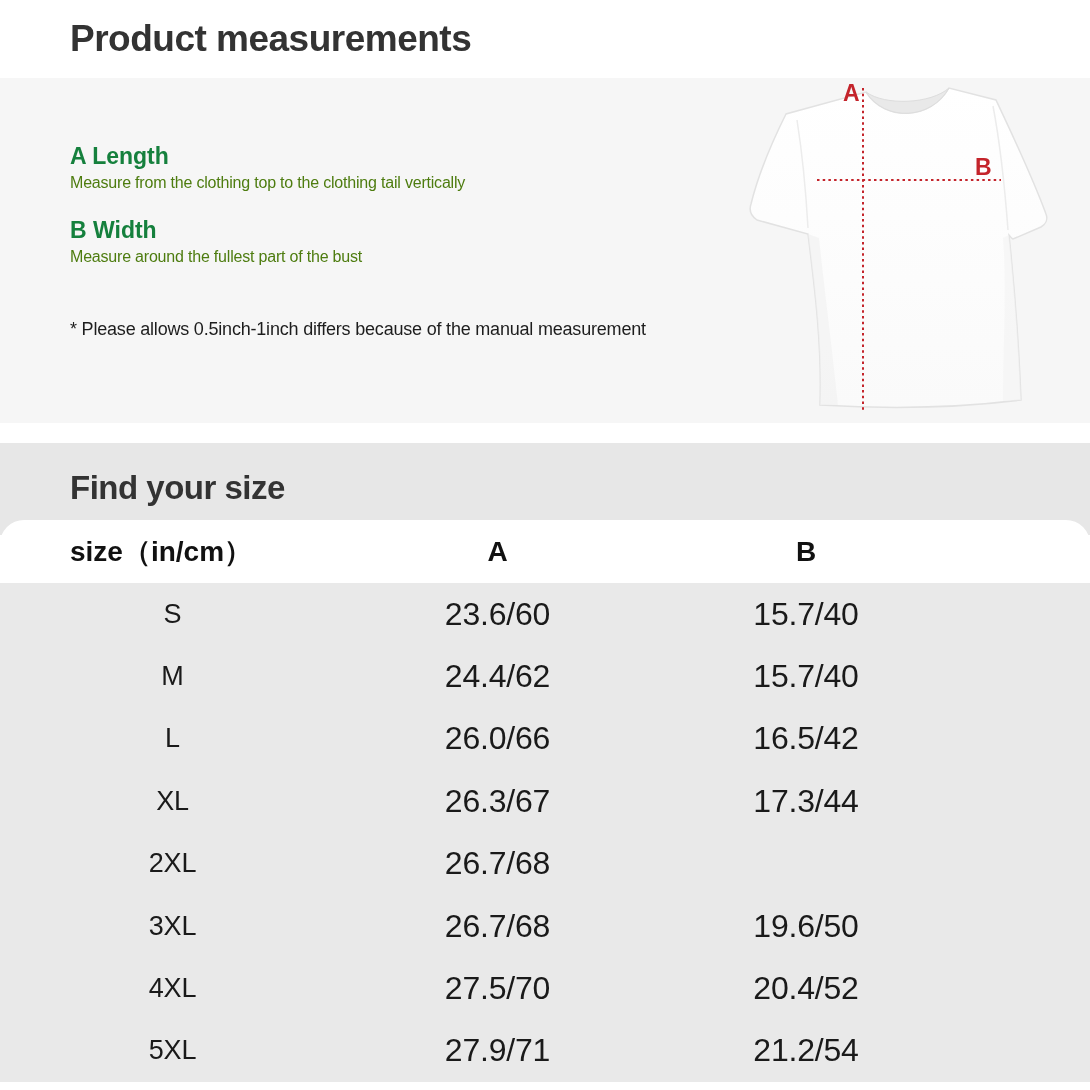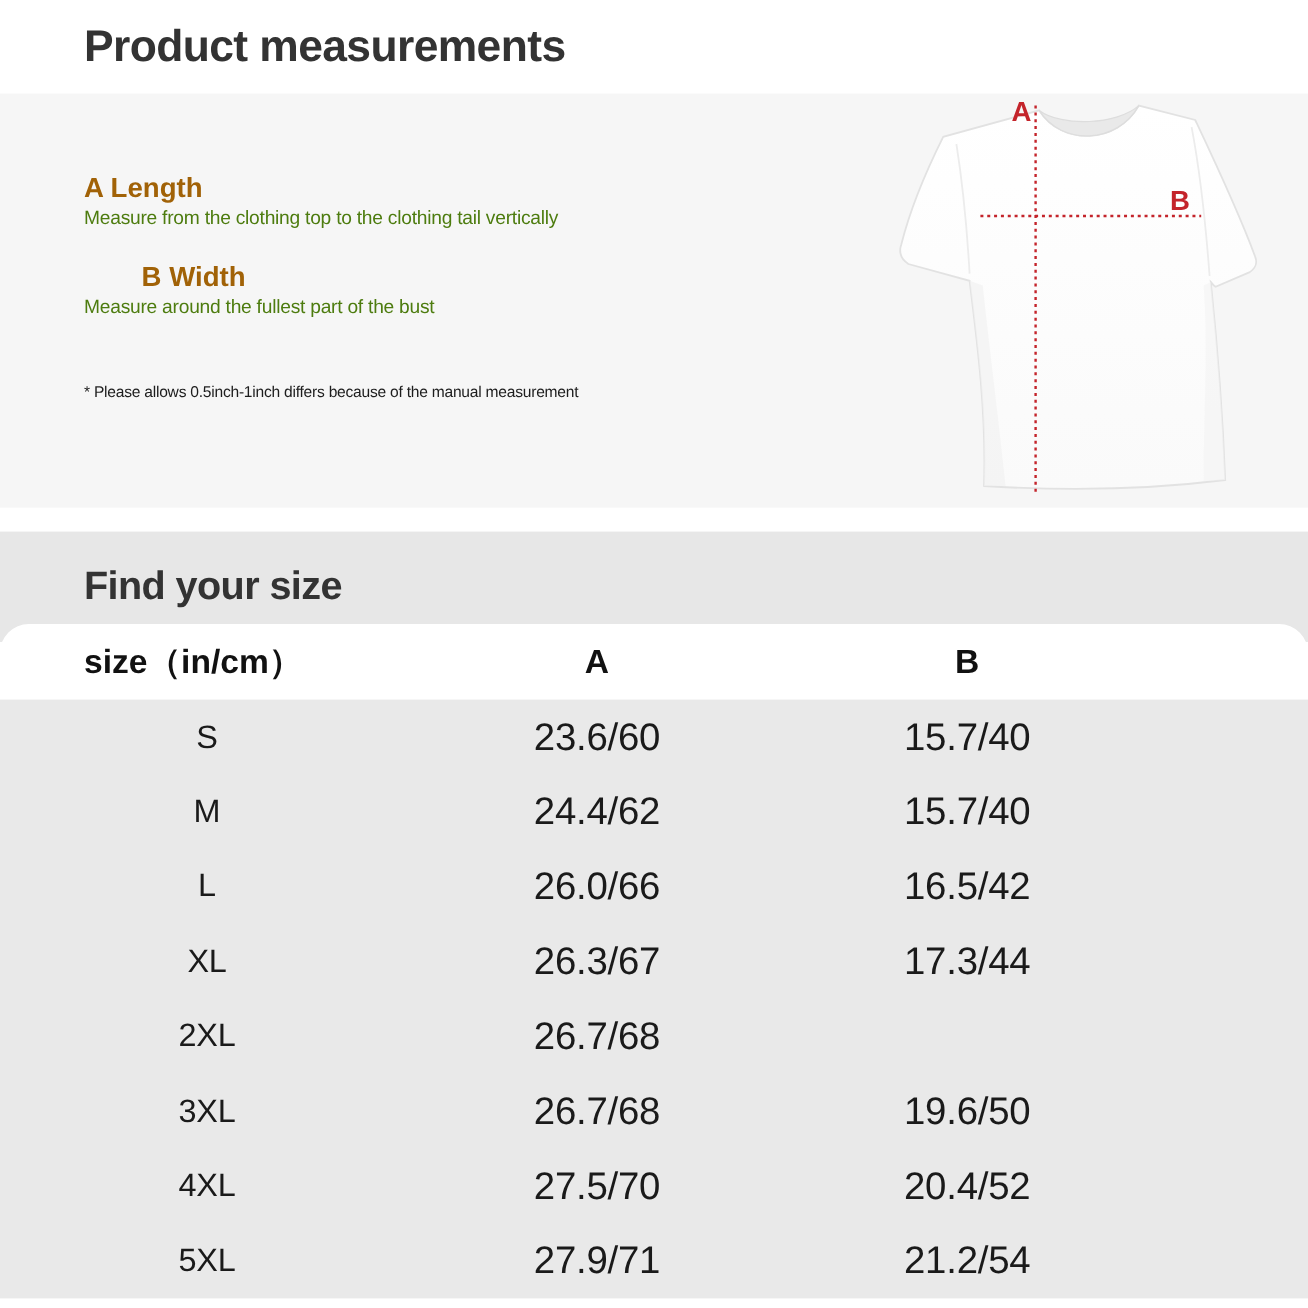--- a/index.html
+++ b/index.html
@@ -9,27 +9,27 @@
     color:#1a1a1a;overflow:hidden;
   }
   
   .page-header{position:absolute;left:0;top:0;width:1090px;height:78px;background:#ffffff;}
   .page-title{
     position:absolute;left:70px;top:18px;font-size:37px;font-weight:700;color:#333333;
     letter-spacing:-0.5px;
   }
   
   .guide-section{position:absolute;left:0;top:78px;width:1090px;height:345px;background:#f6f6f6;}
-  .m-label{position:absolute;left:70px;font-size:23px;font-weight:700;color:#a16207;}
+  .m-label{position:absolute;left:70px;font-size:23px;font-weight:700;color:#15803d;}
   .m-desc{position:absolute;left:70px;font-size:16px;font-weight:400;color:#4d7c0f;letter-spacing:-0.2px;}
   .lbl-a{top:65px;}
   .desc-a{top:96px;}
-  .lbl-b{top:139px;margin-left:48px;}
+  .lbl-b{top:139px;}
   .desc-b{top:170px;}
-  .m-note{position:absolute;left:70px;top:241px;font-size:13px;color:#1d1d1d;letter-spacing:-0.2px;}
+  .m-note{position:absolute;left:70px;top:241px;font-size:18px;color:#1d1d1d;letter-spacing:-0.2px;}
   .tshirt-wrap{position:absolute;left:745px;top:0;width:310px;height:345px;}
   
   .size-band{position:absolute;left:0;top:443px;width:1090px;height:92px;background:#e7e7e7;}
   .size-band-title{
     position:absolute;left:70px;top:50%;transform:translateY(-52%);
     font-size:33px;font-weight:700;color:#333333;letter-spacing:-0.5px;
   }
   
   .thead{position:absolute;left:0;top:520px;width:1090px;height:63px;background:#ffffff;
     display:grid;grid-template-columns:345px 305px 312px 128px;align-items:center;border-radius:24px;}

